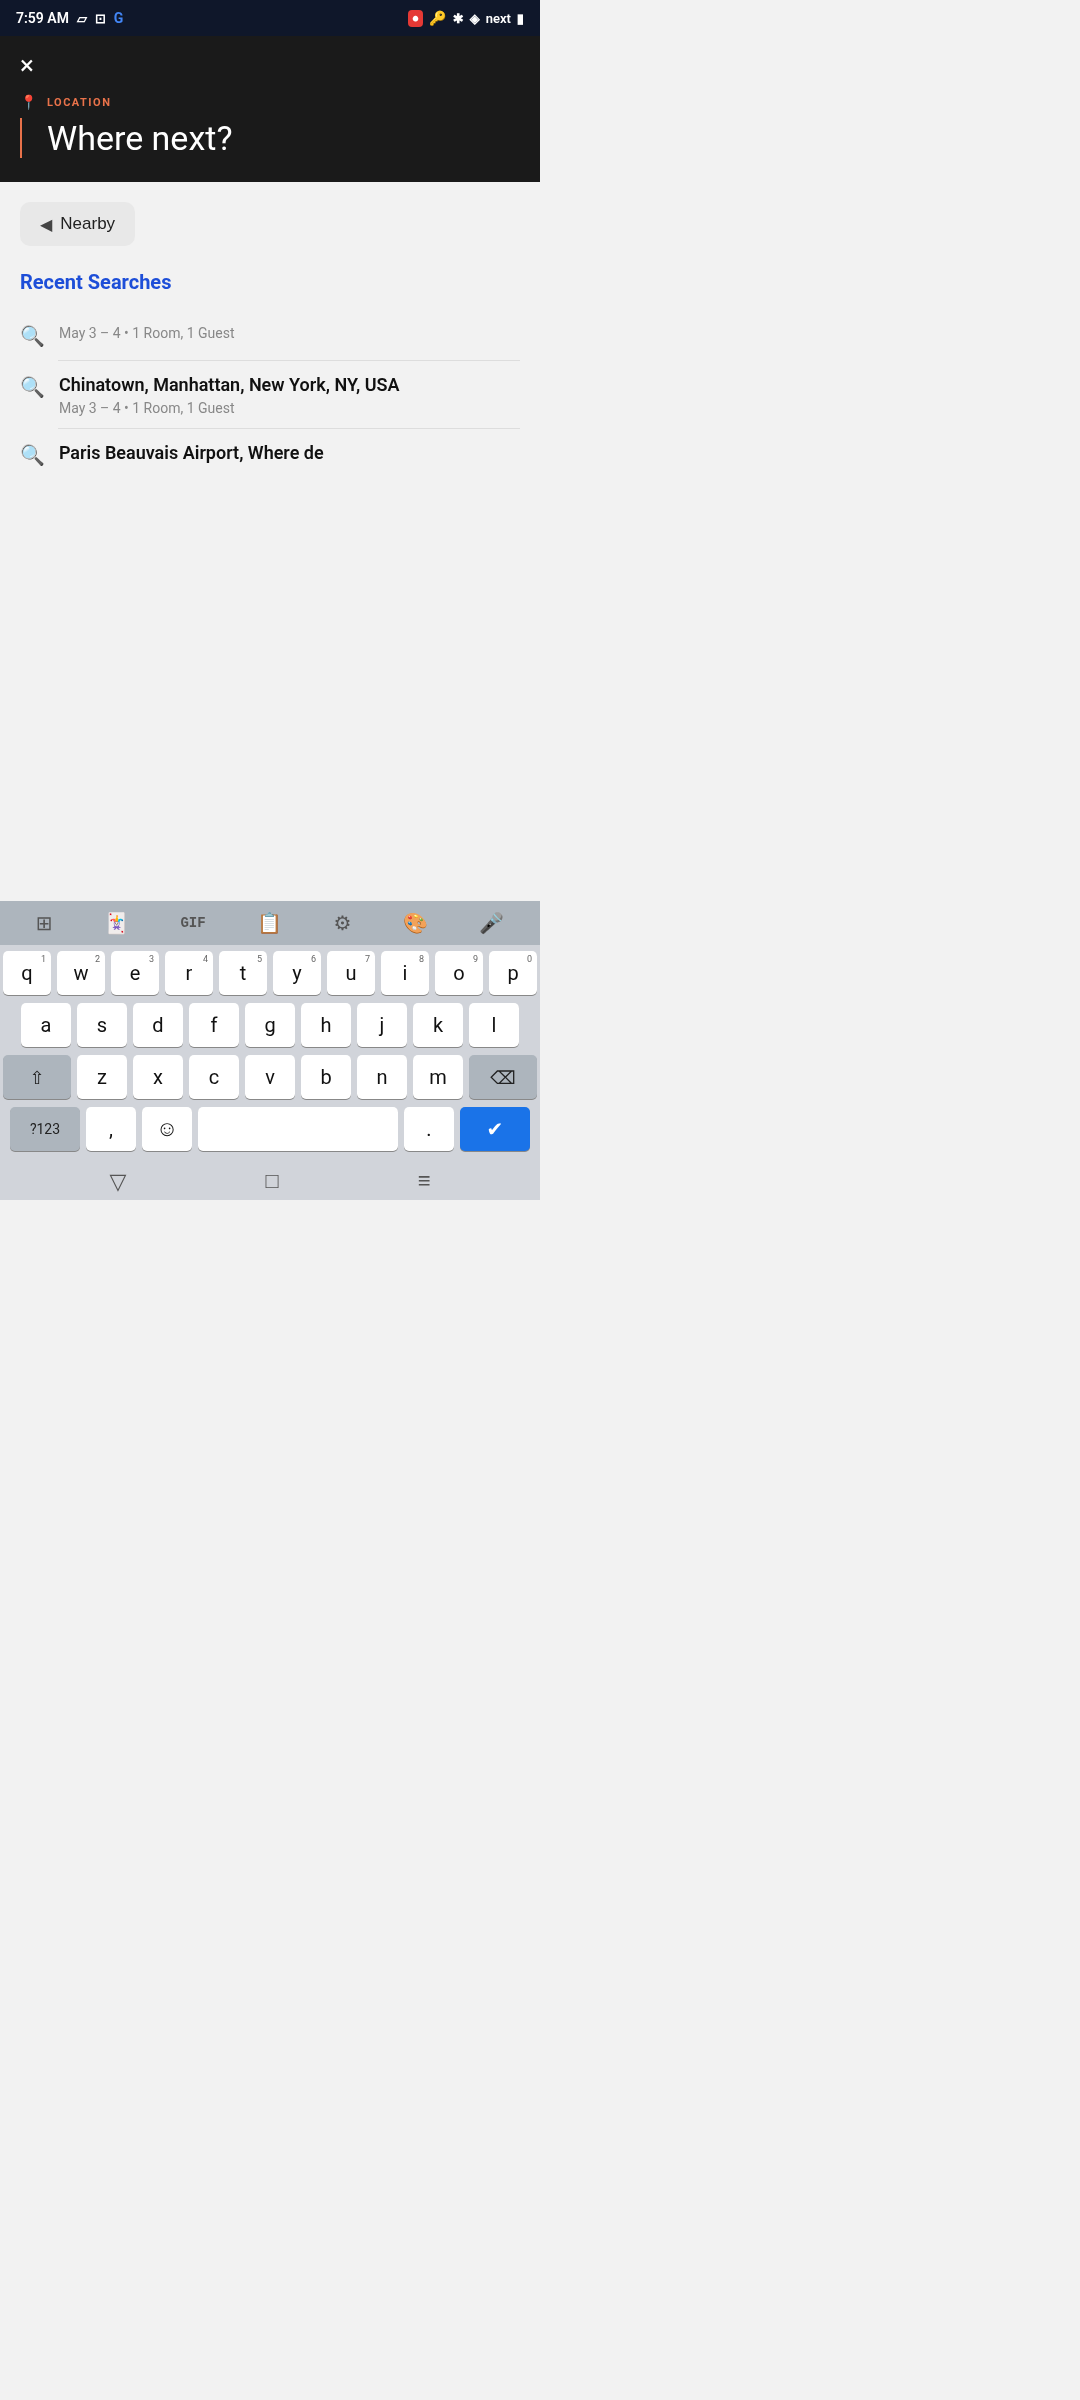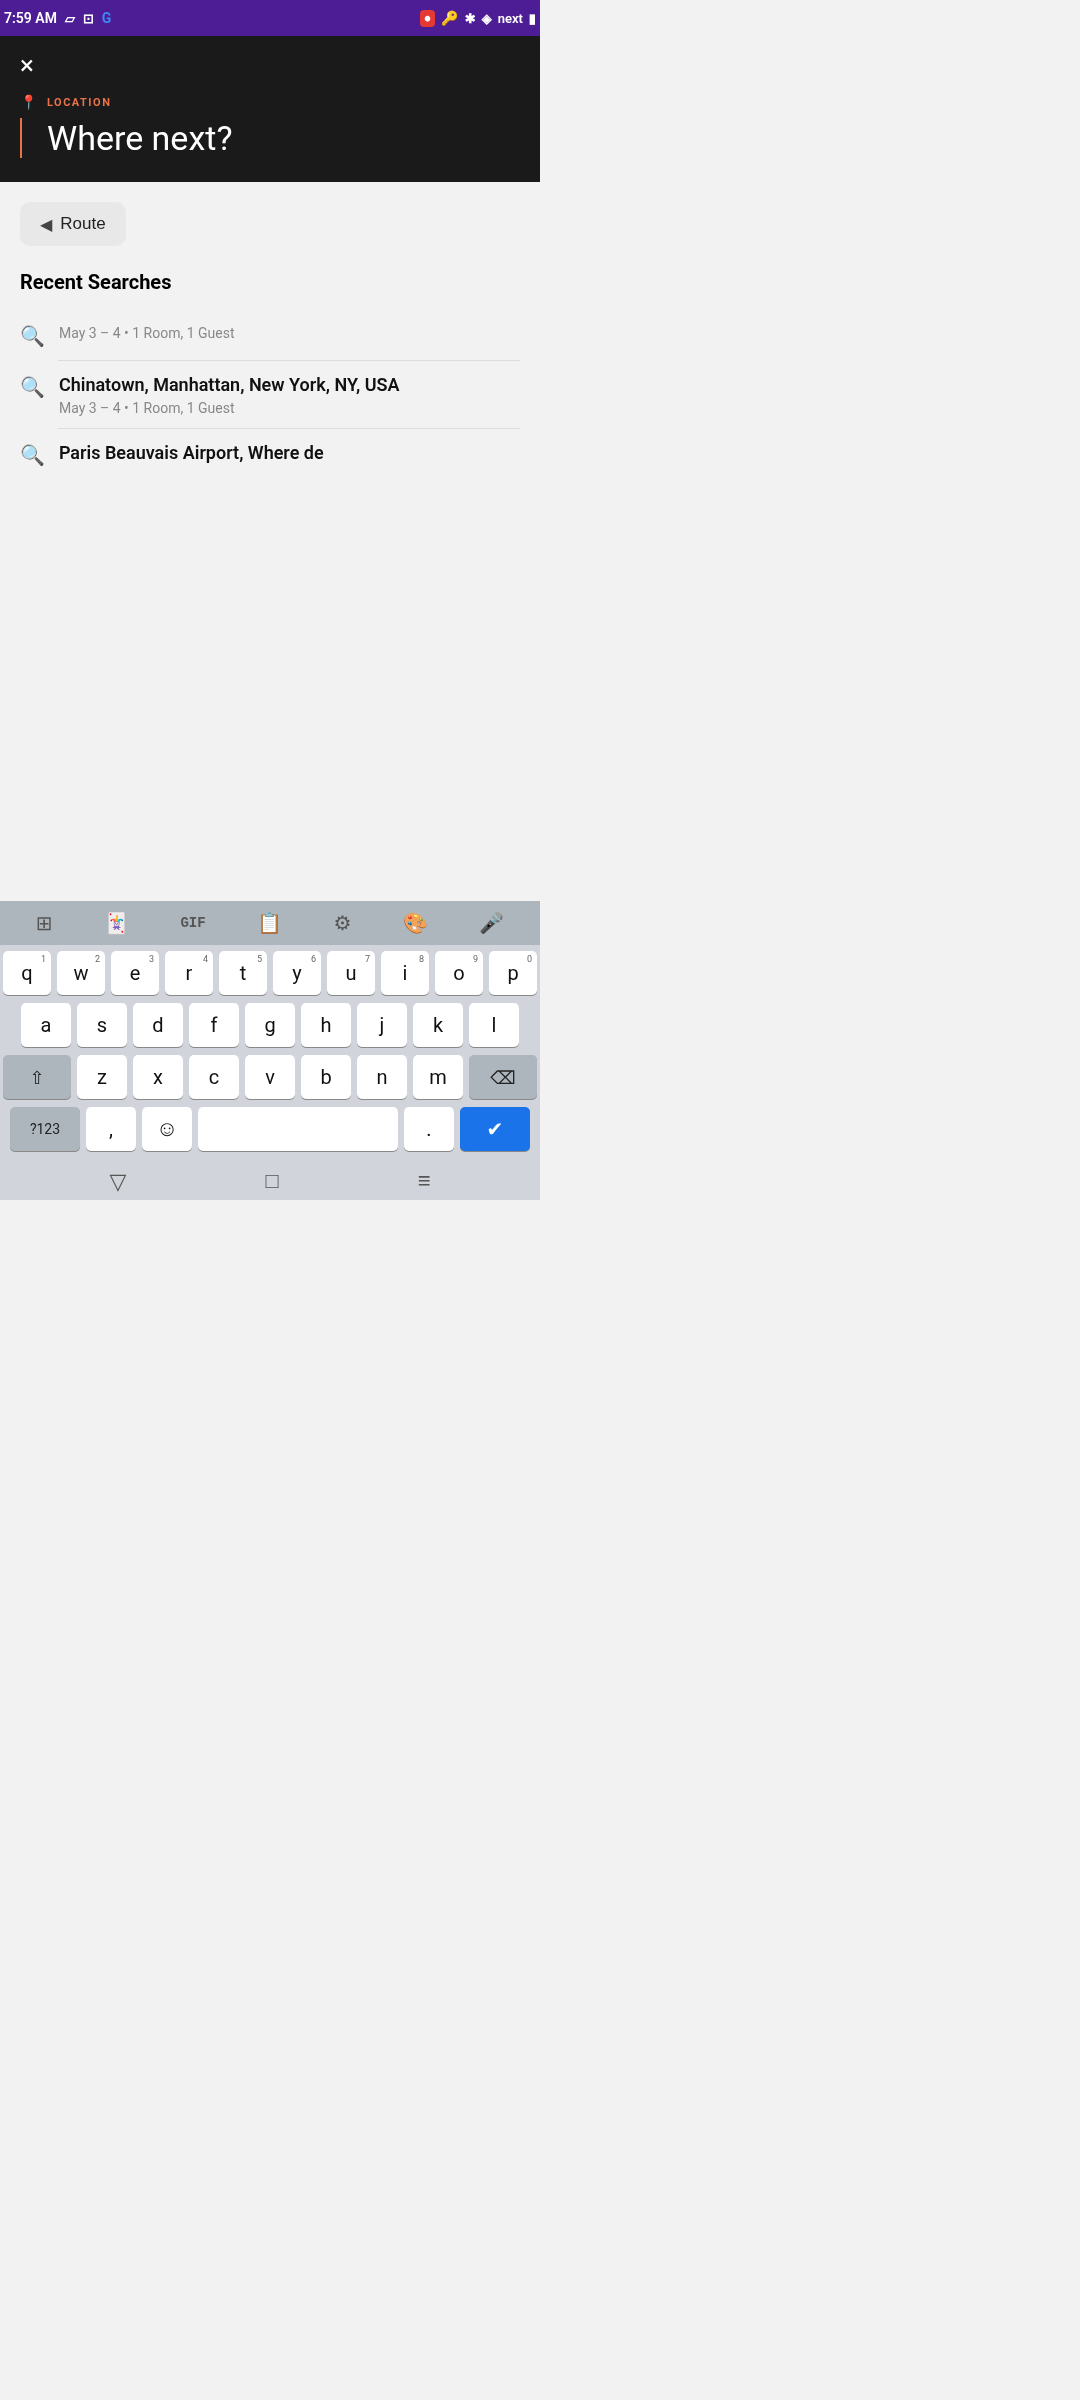--- a/index.html
+++ b/index.html
@@ -8,26 +8,26 @@
       width: 540px;
       height: 1200px;
       overflow: hidden;
       font-family: -apple-system, BlinkMacSystemFont, 'Segoe UI', Roboto, Arial, sans-serif;
       background: #f2f2f2;
       position: relative;
     }
 
     
     .status-bar {
-      background: #4c1d95;
+      background: #0f172a;
       height: 36px;
       display: flex;
       align-items: center;
       justify-content: space-between;
-      padding: 0 4px;
+      padding: 0 16px;
       color: white;
       font-size: 14px;
       font-weight: 600;
     }
     .status-bar-left { display: flex; align-items: center; gap: 8px; }
     .status-bar-right { display: flex; align-items: center; gap: 6px; }
     .rec-icon {
       background: #e53935;
       border-radius: 4px;
       padding: 2px 5px;
@@ -108,21 +108,21 @@
     }
     .nearby-icon {
       font-size: 16px;
       color: #444;
     }
 
     
     .section-title {
       font-size: 20px;
       font-weight: 700;
-      color: #000000;
+      color: #1d4ed8;
       margin-bottom: 16px;
     }
 
     .search-item {
       display: flex;
       align-items: flex-start;
       gap: 14px;
       padding: 12px 0;
       cursor: pointer;
     }
@@ -272,21 +272,21 @@
   <div class="search-input-area">
     <div class="cursor-line"></div>
     <span class="search-placeholder">Where next?</span>
   </div>
 </div>
 
 <div class="content-area">
   
   <button class="nearby-btn">
     <span class="nearby-icon">◀</span>
-    <span>Route</span>
+    <span>Nearby</span>
   </button>
 
   
   <div class="section-title">Recent Searches</div>
 
   
   <div class="search-item">
     <span class="search-item-icon">🔍</span>
     <div class="search-item-content">
       <div class="search-item-meta">May 3 – 4 • 1 Room, 1 Guest</div>

